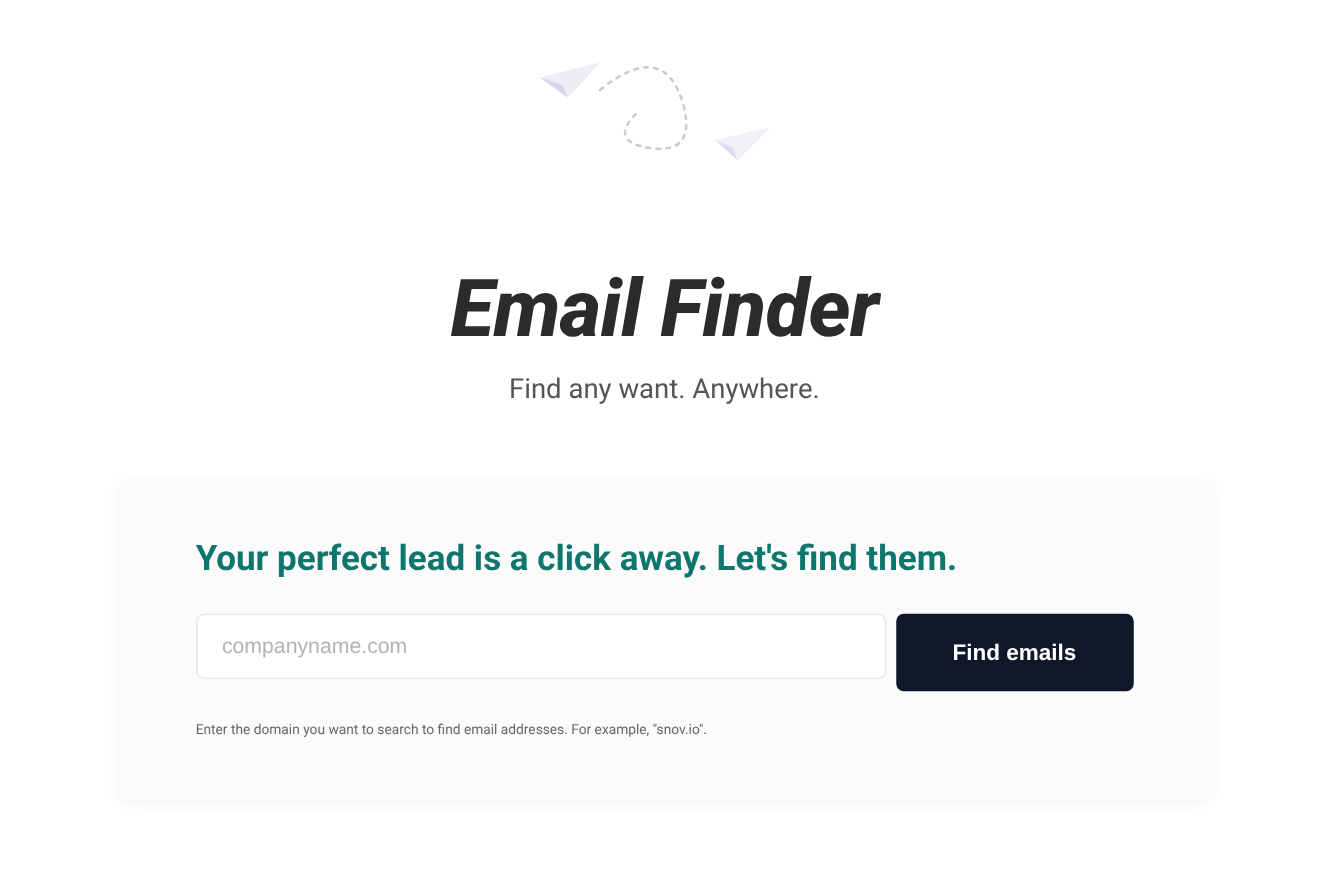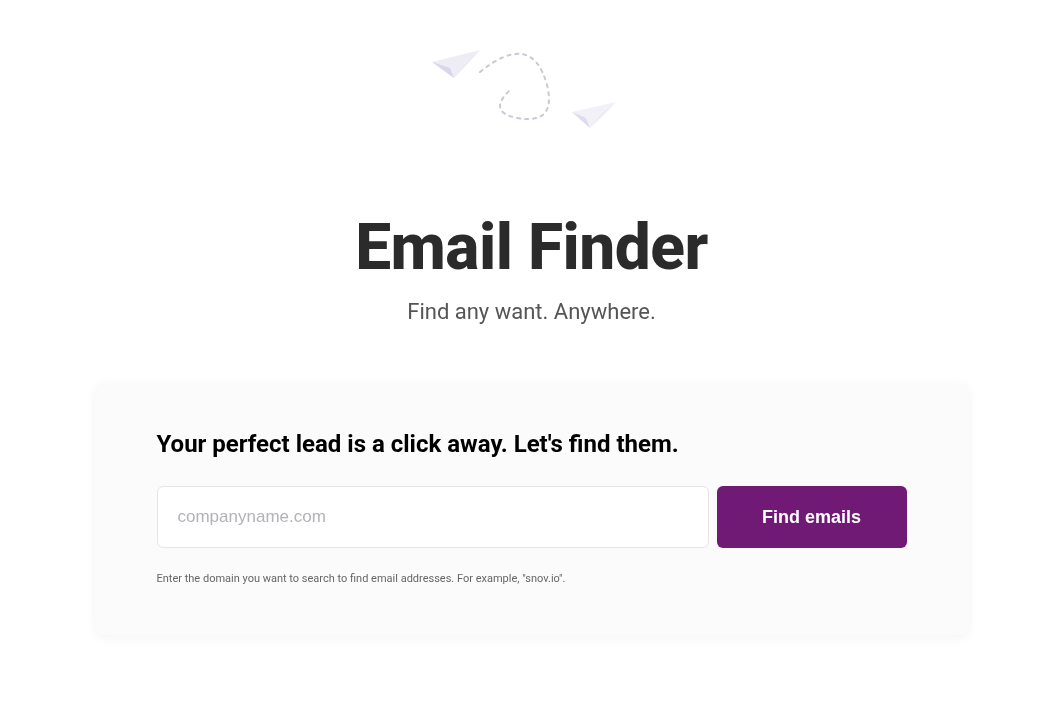--- a/index.html
+++ b/index.html
@@ -21,65 +21,66 @@
       width: 260px;
       height: 120px;
       position: relative;
     }
     .page-title {
       font-size: 64px;
       font-weight: 800;
       color: #2b2b2b;
       margin-top: 60px;
       letter-spacing: -0.5px;
+      font-style: italic;
     }
     .subtitle {
       font-size: 22px;
       color: #555;
       margin-top: 14px;
       font-weight: 400;
     }
     .card {
       background: #fbfbfc;
       border-radius: 8px;
       box-shadow: 0 2px 12px rgba(0,0,0,0.05);
       width: 874px;
       margin-top: 60px;
       padding: 46px 62px 50px 62px;
     }
     .card-title {
-      font-size: 24px;
+      font-size: 28px;
       font-weight: 700;
-      color: #000000;
+      color: #0f766e;
       margin-bottom: 28px;
     }
     .search-row {
       display: flex;
       gap: 0;
       margin-bottom: 24px;
     }
     .domain-input {
       flex: 1;
-      height: 62px;
+      height: 52px;
       border: 1px solid #e5e5e9;
       border-radius: 6px;
       padding: 0 20px;
       font-size: 17px;
       color: #a16207;
       outline: none;
       background: #ffffff;
     }
     .domain-input::placeholder {
       color: #b2b2b8;
     }
     .find-button {
       width: 190px;
       height: 62px;
       margin-left: 8px;
-      background: #701a75;
+      background: #0f172a;
       color: #ffffff;
       border: none;
       border-radius: 6px;
       font-size: 18px;
       font-weight: 600;
       cursor: pointer;
     }
     .helper-text {
       font-size: 11px;
       color: #666;

